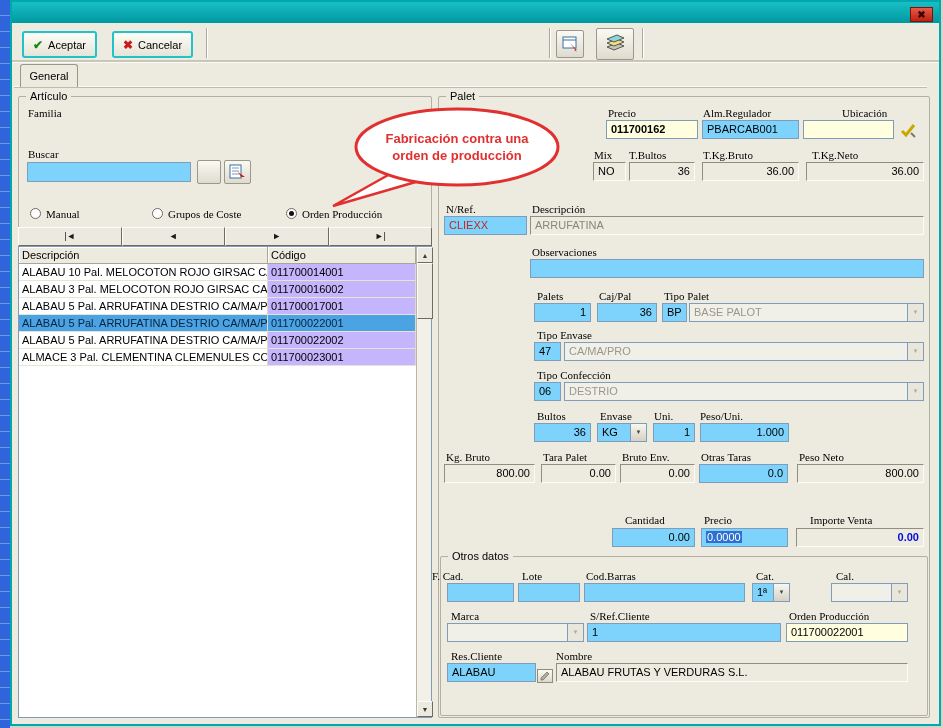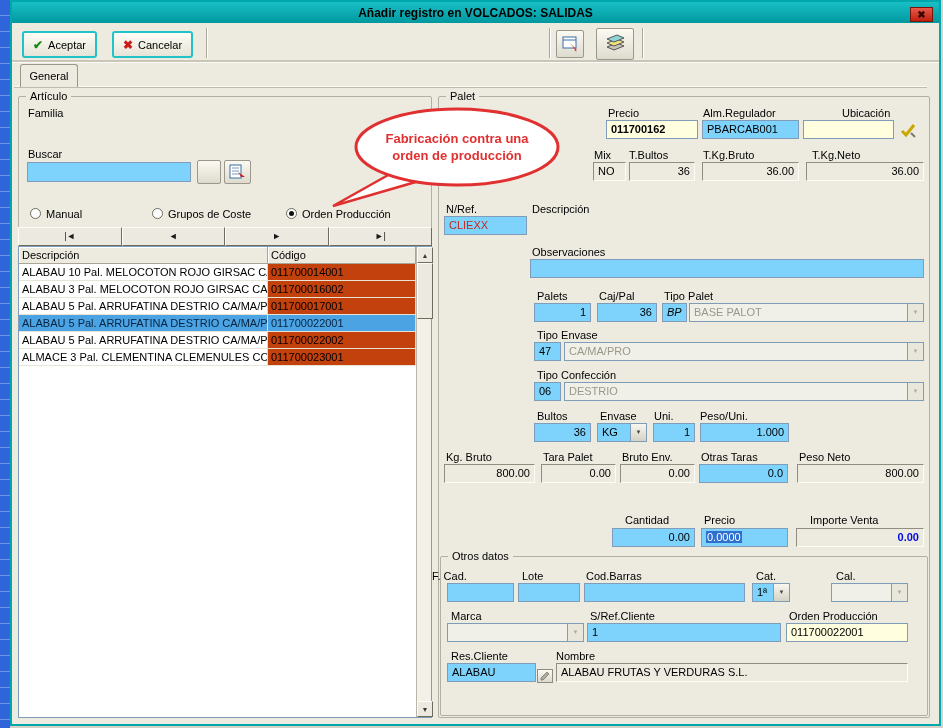--- a/index.html
+++ b/index.html
@@ -27,21 +27,21 @@
     border-left:1px solid #ABA79A; border-right:1px solid #FFFFFF; }
   .iconbtn { position:absolute; background:linear-gradient(#FBFAF2,#DEDBCE);
     border:1px solid #9B978A; border-radius:2px; display:flex; align-items:center; justify-content:center; cursor:pointer; }
   .tab { position:absolute; left:20px; top:64px; width:58px; height:23px; background:#EDEBE0;
     border:1px solid #9A968A; border-bottom:none; border-radius:3px 3px 0 0; z-index:2;
     display:flex; align-items:center; justify-content:center; }
   .tabline { position:absolute; left:14px; top:86px; width:913px; height:2px;
     background:#FBFAF4; border-bottom:1px solid #BEBAAC; z-index:1; }
   .groupbox { position:absolute; border:1px solid #B3AFA2; border-radius:2px; }
   .legend { position:absolute; background:#EDEBE0; padding:0 4px; z-index:3; white-space:nowrap; }
-  .lbl { position:absolute; white-space:nowrap; z-index:2; }
+  .lbl { position:absolute; white-space:nowrap; z-index:2;font-family:Liberation Serif, serif; }
   .fld { position:absolute; height:19px; background:#7dd3fc; border:1px solid #7F9DB9;
     padding:2px 4px; font-size:11px; line-height:13px; white-space:nowrap; overflow:hidden; z-index:2; }
   .fld.num { text-align:right; }
   .fld.yellow { background:#FFFFDF; }
   .fld.bold { font-weight:bold; }
   .fld.redtxt { color:#C22A20; }
   .fld.inset { background:#EDEBE0; border:1px solid; border-color:#918D80 #FDFCF6 #FDFCF6 #918D80; }
   .fld.graytxt { color:#8A8679; }
   .fld.bluetxt { color:#0009E0; font-weight:bold; }
   .combo { padding-right:19px; }
@@ -57,21 +57,21 @@
   .navbar { position:absolute; display:flex; z-index:2; }
   .navbtn { flex:1; height:19px; background:#ECEAE0; border:1px solid;
     border-color:#FDFCF6 #6F6B5F #6F6B5F #FDFCF6; text-align:center; font-size:9px;
     line-height:16px; cursor:pointer; color:#1A1A1A; }
   .grid { position:absolute; border:1px solid #7F9DB9; background:#FFF; display:flex; z-index:2; }
   .grid-body { width:397px; display:flex; flex-direction:column; }
   .grow { display:flex; height:17px; flex:none; }
   .gcell { padding:1px 3px; font-size:11px; line-height:14px; white-space:nowrap; overflow:hidden;
     border-right:1px solid #DDDACB; border-bottom:1px solid #E7E4D6; }
   .gdesc { width:249px; background:#FFF; }
-  .gcod { width:148px; background:#c2410c; }
+  .gcod { width:148px; background:#c4b5fd; }
   .ghead .gcell { background:#EDEBE0; border-right:1px solid #A9A597; border-bottom:1px solid #A9A597;
     box-shadow:inset 1px 1px 0 #FFF; cursor:pointer; }
   .grow.selected .gcell { background:#4CA3E4; color:#06233E; }
   .grid-rest { flex:1; background:#FFF; }
   .vscroll { width:17px; background:#F3F1E7; border-left:1px solid #B9B5A7; position:relative; }
   .sbtn { position:absolute; left:0; width:16px; height:16px; background:#ECEAE0;
     border:1px solid; border-color:#FDFCF6 #6F6B5F #6F6B5F #FDFCF6; font-size:7px; color:#3E3A30;
     display:flex; align-items:center; justify-content:center; cursor:pointer; }
   .sthumb { position:absolute; left:0; top:16px; width:16px; height:56px; background:#ECEAE0;
     border:1px solid; border-color:#FDFCF6 #6F6B5F #6F6B5F #FDFCF6; cursor:grab; }
@@ -81,21 +81,20 @@
     display:flex; align-items:center; justify-content:center; cursor:pointer; z-index:2; }
 </style>
 </head>
 <body>
 
 <div class="root">
   <div class="side-strip"></div>
   <div class="dialog"></div>
 
   <div class="titlebar">
-    <span>Añadir registro en VOLCADOS: SALIDAS</span>
     <span class="close-btn">
         <span>✖</span>
       </span>
   </div>
 
   <div class="toolbar"></div>
   <div class="tbtn" style="left:22px;top:31px;">
     <span class="glyph glyph-check">✔</span>
     <span>Aceptar</span>
   </div>
@@ -223,30 +222,31 @@
   <div class="lbl" style="left:629px;top:149px;">T.Bultos</div>
   <div class="fld inset num" style="left:629px;top:162px;width:66px;">36</div>
   <div class="lbl" style="left:703px;top:149px;">T.Kg.Bruto</div>
   <div class="fld inset num" style="left:702px;top:162px;width:97px;">36.00</div>
   <div class="lbl" style="left:812px;top:149px;">T.Kg.Neto</div>
   <div class="fld inset num" style="left:806px;top:162px;width:118px;">36.00</div>
 
   <div class="lbl" style="left:446px;top:203px;">N/Ref.</div>
   <div class="fld redtxt" style="left:444px;top:216px;width:83px;">CLIEXX</div>
   <div class="lbl" style="left:532px;top:203px;">Descripción</div>
+  <div class="fld inset graytxt" style="left:530px;top:216px;width:394px;">ARRUFATINA</div>
 
   <div class="lbl" style="left:532px;top:246px;">Observaciones</div>
   <div class="fld" style="left:530px;top:259px;width:394px;"></div>
 
   <div class="lbl" style="left:537px;top:290px;">Palets</div>
   <div class="fld num" style="left:534px;top:303px;width:57px;">1</div>
   <div class="lbl" style="left:599px;top:290px;">Caj/Pal</div>
   <div class="fld num" style="left:597px;top:303px;width:60px;">36</div>
   <div class="lbl" style="left:664px;top:290px;">Tipo Palet</div>
-  <div class="fld" style="left:662px;top:303px;width:25px;font-style:italic;">BP</div>
+  <div class="fld" style="left:662px;top:303px;width:25px;">BP</div>
   <div class="fld combo disabled" style="left:689px;top:303px;width:235px;">
     <span>BASE PALOT</span>
     <span class="cbtn">▼</span>
   </div>
 
   <div class="lbl" style="left:537px;top:329px;">Tipo Envase</div>
   <div class="fld" style="left:534px;top:342px;width:27px;">47</div>
   <div class="fld combo disabled" style="left:564px;top:342px;width:360px;">
     <span>CA/MA/PRO</span>
     <span class="cbtn">▼</span>

